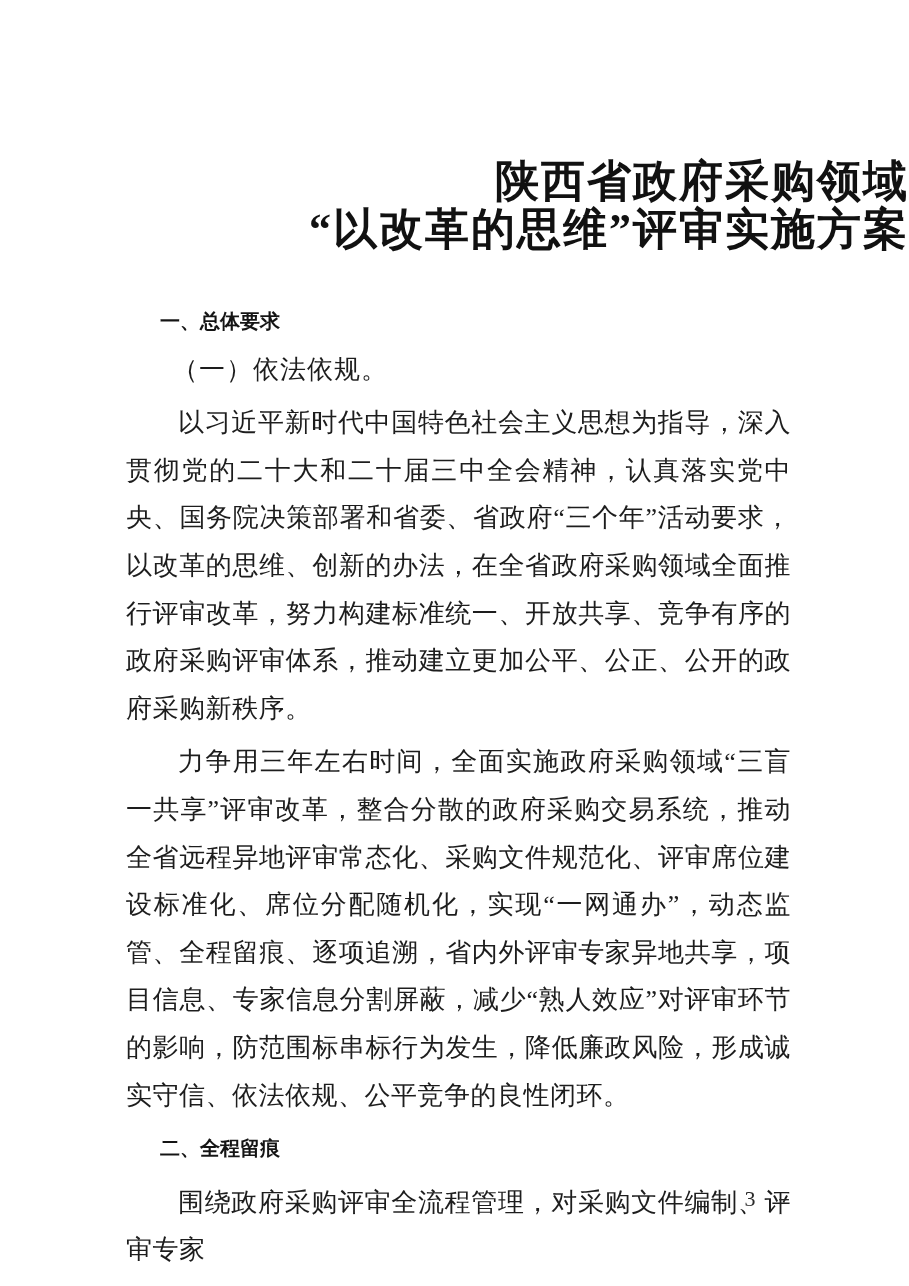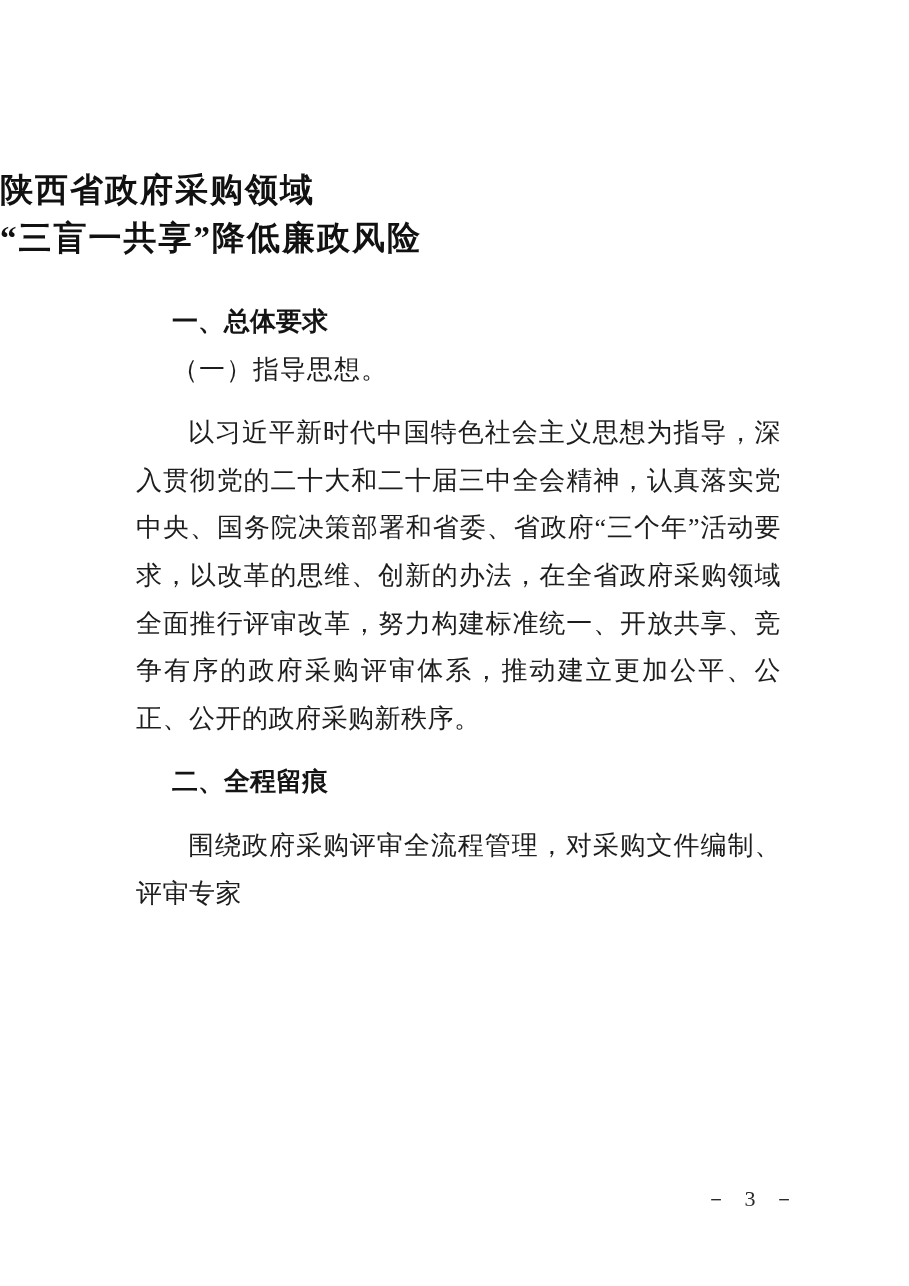--- a/index.html
+++ b/index.html
@@ -13,54 +13,54 @@
     height: 1286px;
     margin: 0 auto;
     background:
       radial-gradient(ellipse 140% 120% at 50% 55%, #ffffff 60%, #fafafa 88%, #f1f1f1 100%);
     color: #1c1c1c;
     font-family: "Liberation Serif", "DejaVu Serif", serif;
     overflow: hidden;
   }
   .doc-title {
     position: absolute;
-    top: 166px;
+    top: 158px;
     left: 0;
     width: 100%;
-    text-align: left;
-    font-size: 33px;
+    text-align: right;
+    font-size: 44px;
     font-weight: bold;
     line-height: 48px;
     letter-spacing: 2px;
     color: #111;
   }
   .content {
     position: absolute;
     left: 120px;
     top: 298px;
     width: 677px;
     font-size: 26px;
     line-height: 47.6px;
     color: #1d1d1d;
   }
   .sec-heading {
     margin: 0;
     text-indent: 2em;
     font-family: "Liberation Sans", "DejaVu Sans", sans-serif;
     font-weight: bold;
-    font-size: 26px;
+    font-size: 20px;
     color: #141414;
   }
   .sub-heading {
     margin: 0;
     text-indent: 2em;
     letter-spacing: 1px;
   }
   .para {
-    margin: 16px;
+    margin: 6px;
     text-indent: 2em;
     text-align: justify;
     text-justify: inter-ideograph;
     letter-spacing: 0.5px;
   }
   .page-number {
     position: absolute;
     right: 108px;
     bottom: 72px;
     font-size: 22px;
@@ -69,26 +69,27 @@
     font-family: "Liberation Serif", "DejaVu Serif", serif;
   }
 </style>
 </head>
 <body>
 
 <div class="page">
 
   <div class="doc-title">
     <div>陕西省政府采购领域</div>
-    <div>“三盲一共享”降低廉政风险</div>
+    <div>“以改革的思维”评审实施方案</div>
   </div>
 
   <div class="content">
     <p class="sec-heading">一、总体要求</p>
-    <p class="sub-heading">（一）指导思想。</p>
+    <p class="sub-heading">（一）依法依规。</p>
     <p class="para">以习近平新时代中国特色社会主义思想为指导，深入贯彻党的二十大和二十届三中全会精神，认真落实党中央、国务院决策部署和省委、省政府“三个年”活动要求，以改革的思维、创新的办法，在全省政府采购领域全面推行评审改革，努力构建标准统一、开放共享、竞争有序的政府采购评审体系，推动建立更加公平、公正、公开的政府采购新秩序。</p>
+    <p class="para">力争用三年左右时间，全面实施政府采购领域“三盲一共享”评审改革，整合分散的政府采购交易系统，推动全省远程异地评审常态化、采购文件规范化、评审席位建设标准化、席位分配随机化，实现“一网通办”，动态监管、全程留痕、逐项追溯，省内外评审专家异地共享，项目信息、专家信息分割屏蔽，减少“熟人效应”对评审环节的影响，防范围标串标行为发生，降低廉政风险，形成诚实守信、依法依规、公平竞争的良性闭环。</p>
     <p class="sec-heading">二、全程留痕</p>
     <p class="para">围绕政府采购评审全流程管理，对采购文件编制、评审专家</p>
   </div>
 
   <div class="page-number">－ 3 －</div>
 
 </div>
 
 </body></html>

